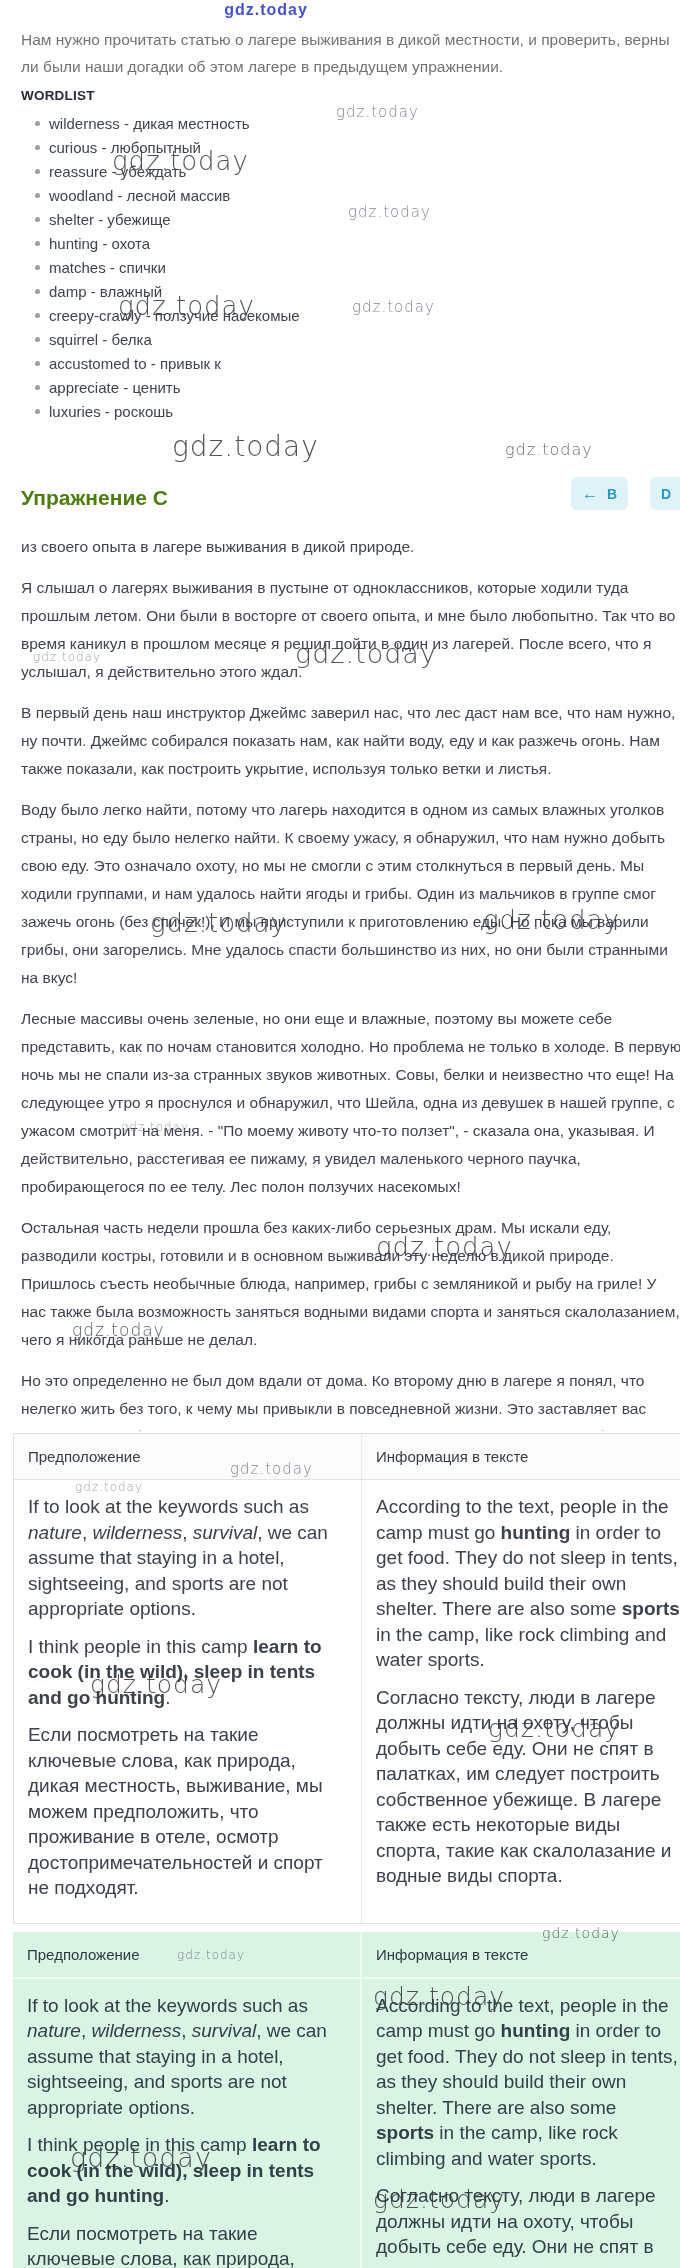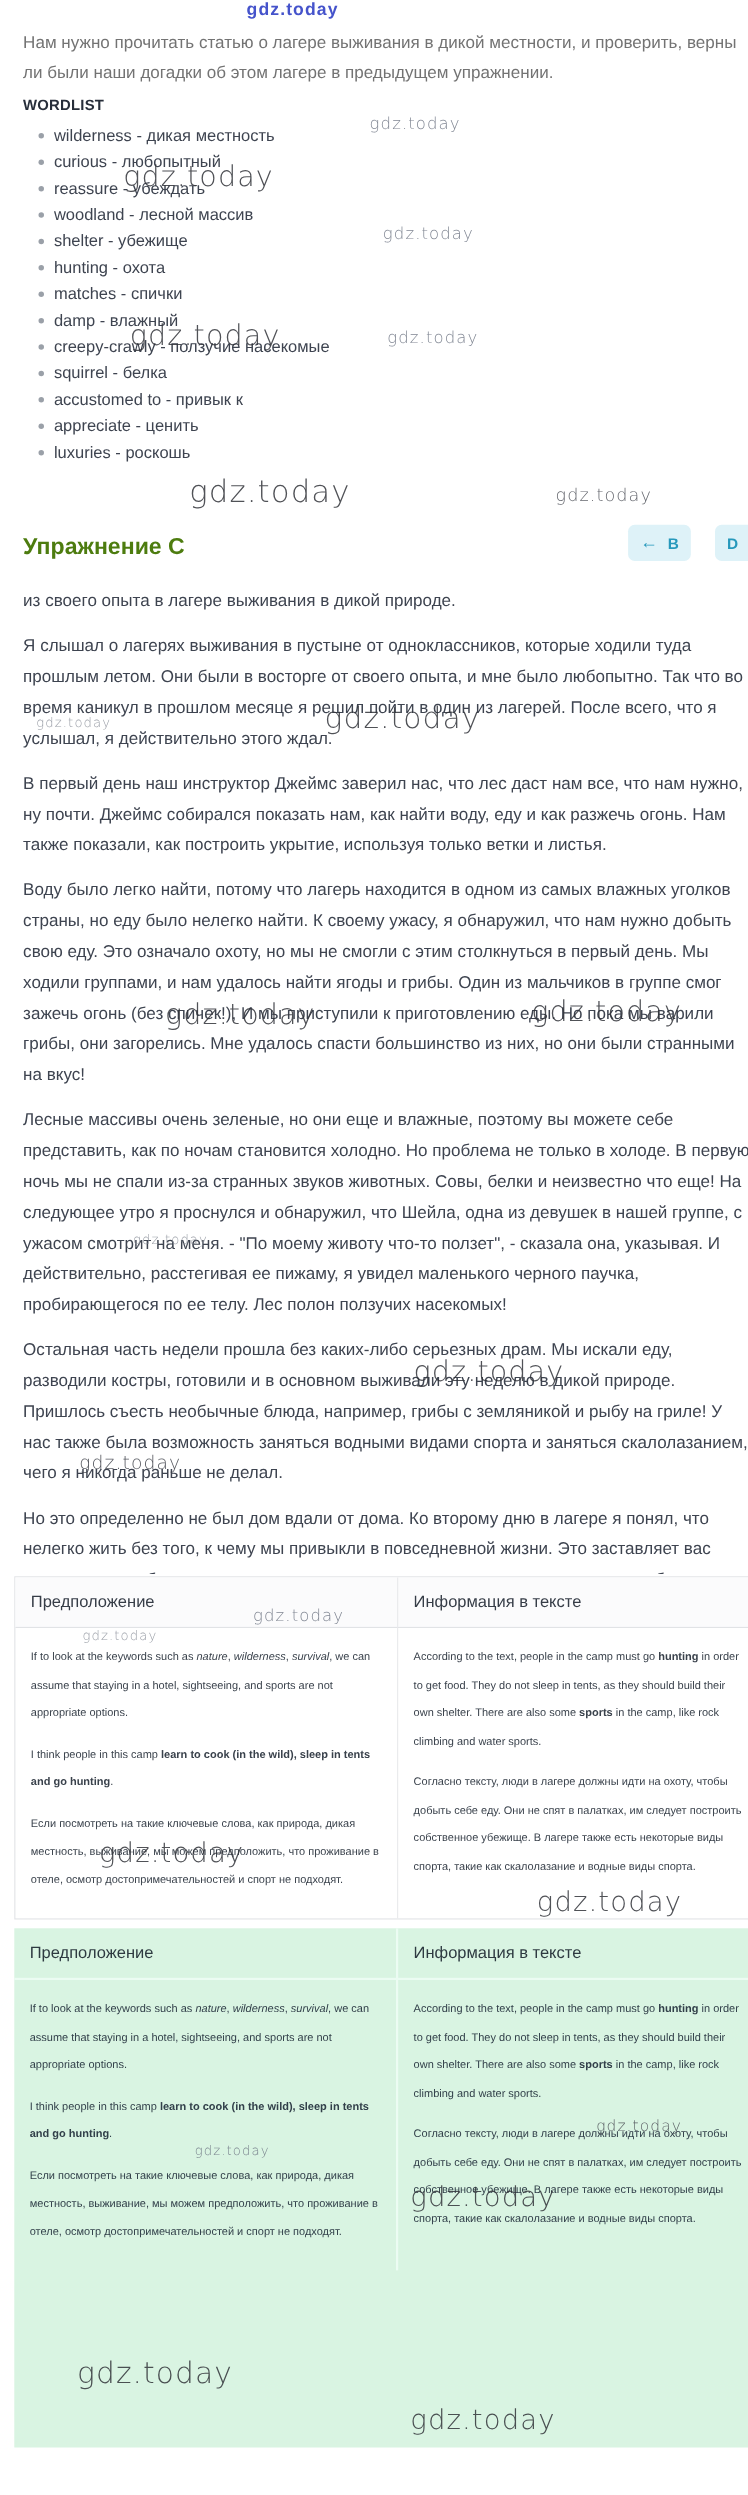--- a/index.html
+++ b/index.html
@@ -50,21 +50,21 @@
   .cmp-table{width:680px;box-sizing:border-box;font-size:14.5px;}
   .cmp-row{display:grid;grid-template-columns:347px 333px;}
   .cmp-table.light{border:1px solid #e1e3e6;margin-top:2px;}
   .cmp-table.light .cmp-hcell{
     background:#fbfbfc;border-bottom:1px solid #e1e3e6;color:#363d47;
   }
   .cmp-table.light .cmp-hcell + .cmp-hcell,
   .cmp-table.light .cmp-cell + .cmp-cell{border-left:1px solid #e8e9ec;}
   .cmp-hcell{padding:14px 14px;font-size:15px;color:#363d47;}
   .cmp-cell{padding:14px 14px 10px 14px;color:#3a424c;}
-  .cmp-cell p{margin:0 0 12px 0;line-height:25.5px;font-size:10px;}
+  .cmp-cell p{margin:0 0 12px 0;line-height:25.5px;font-size:19px;}
   .cmp-table.green{background:#d9f4e2;margin-top:8px;min-height:472px;}
   .cmp-table.green .cmp-hcell{border-bottom:2px solid #ecfcf3;color:#2e3a41;}
   .cmp-table.green .cmp-hcell + .cmp-hcell,
   .cmp-table.green .cmp-cell + .cmp-cell{border-left:2px solid #ecfcf3;}
   .cmp-table.green .cmp-cell{color:#32404a;}
   .wm{
     position:absolute;white-space:nowrap;letter-spacing:1px;opacity:.85;
     font-family:"DejaVu Sans",sans-serif;font-weight:200;pointer-events:none;
   }
   b{font-weight:bold;text-align:right;} i{font-style:italic;}

